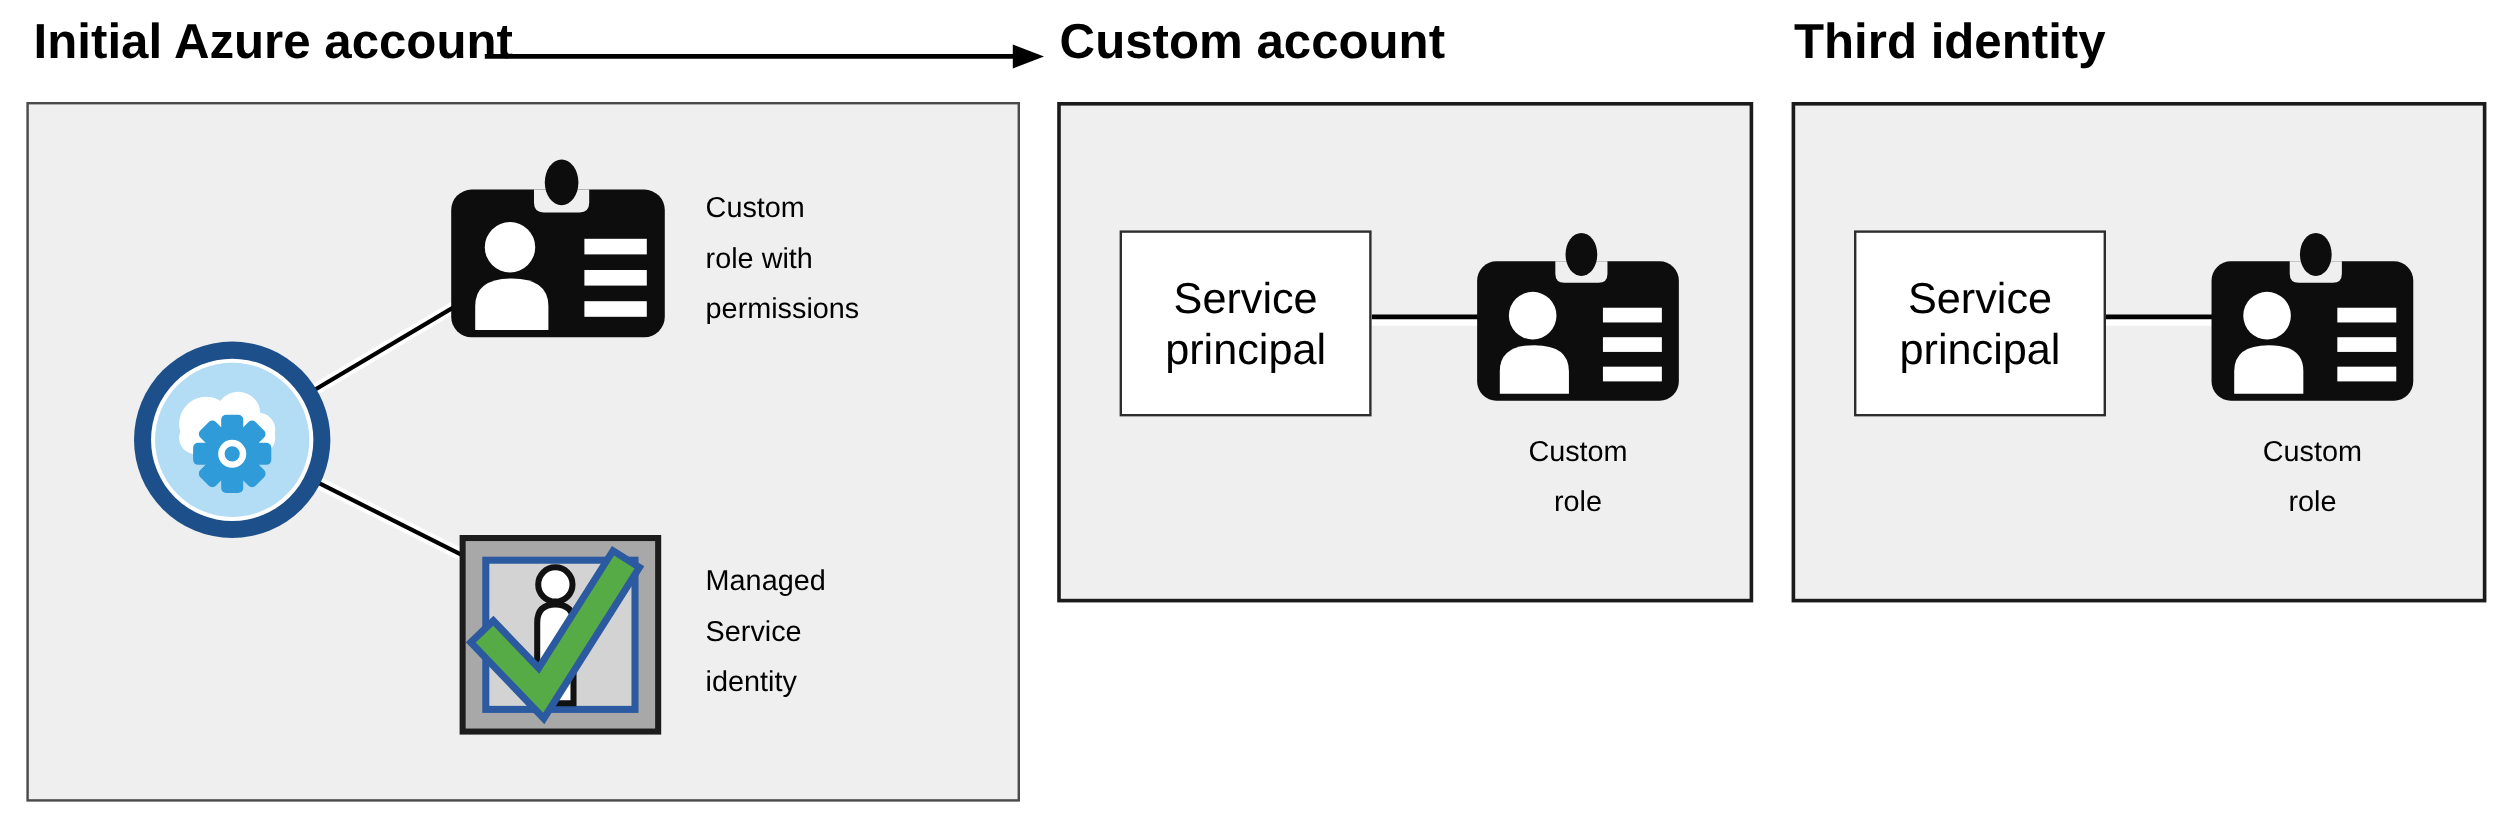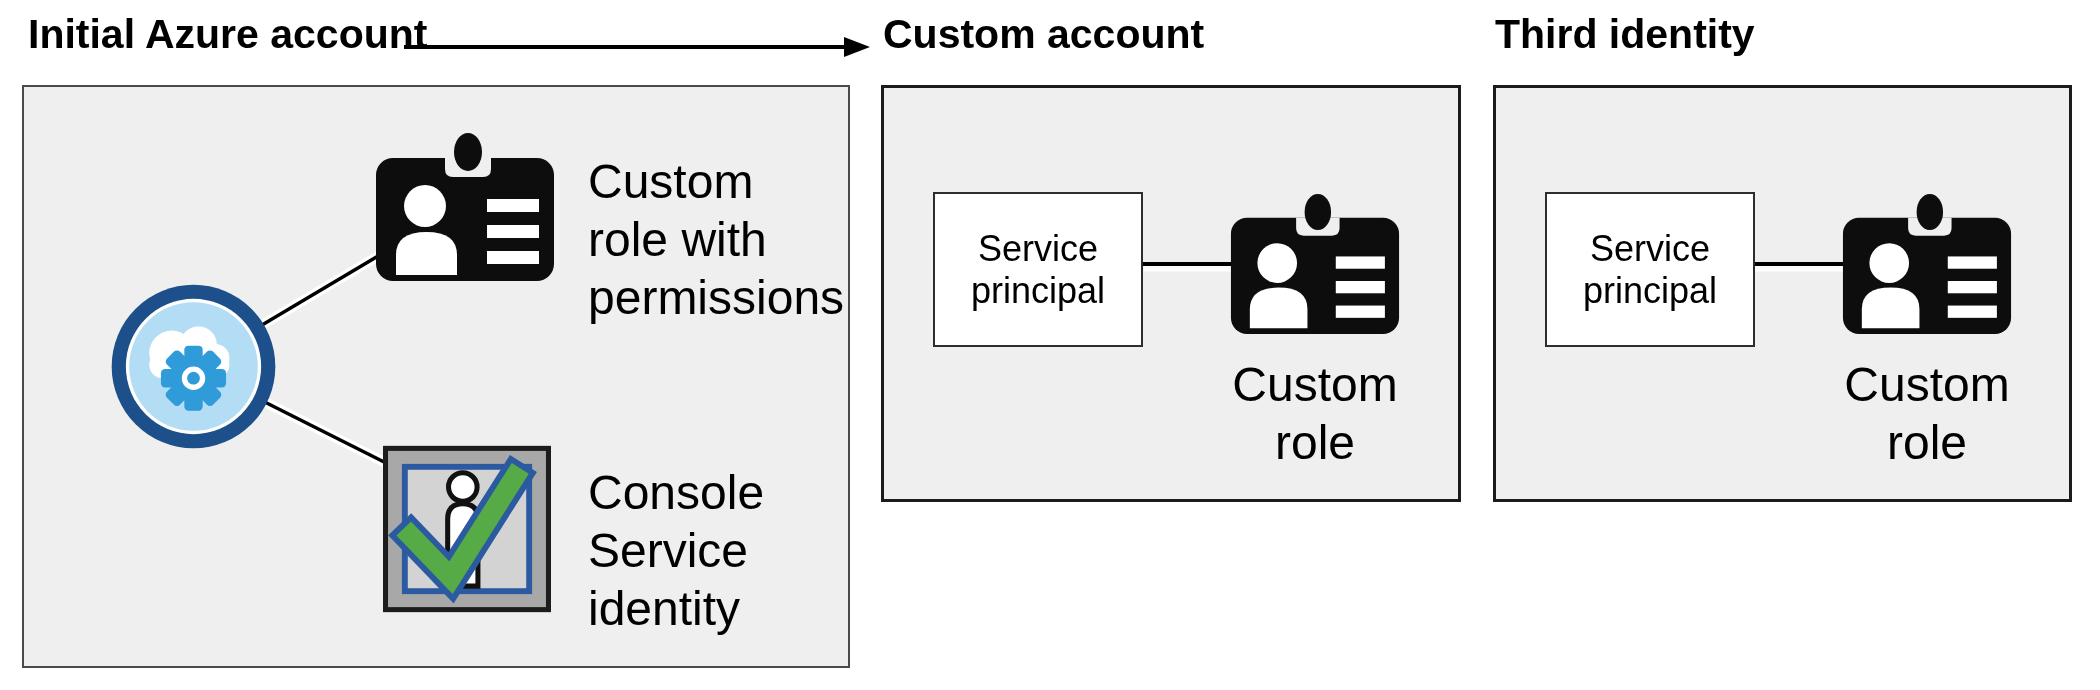--- a/index.html
+++ b/index.html
@@ -20,21 +20,21 @@
     position:absolute;
     background:#efefef;
     box-sizing:border-box;
   }
   .box-initial{border:2px solid #4a4a4a;}
   .box-plain{border:3px solid #1b1b1b;}
   .lines-layer,.arrow-layer{position:absolute;left:0;top:0;pointer-events:none;}
   .icon{position:absolute;}
   .label{
     position:absolute;
-    font-size:48px;line-height:58px;
+    font-size:24px;line-height:42px;
     white-space:pre-line;
   }
   .label-center{text-align:center;}
   .sp-box{
     position:absolute;
     width:210px;height:155px;
     background:#ffffff;
     border:2px solid #2d2d2d;
     box-sizing:border-box;
     display:flex;align-items:center;justify-content:center;
@@ -109,21 +109,21 @@
 
   <svg class="icon" style="left:382px;top:445px;" width="170" height="168" viewBox="0 0 101 100">
     <rect x="2" y="2" width="97" height="96" fill="#a8a8a8" stroke="#1c1c1c" stroke-width="3"></rect>
     <rect x="13.5" y="13" width="74" height="74" fill="#d3d3d3" stroke="#2c5aa0" stroke-width="3.5"></rect>
     <circle cx="48" cy="25" r="8.5" fill="#ffffff" stroke="#111111" stroke-width="3"></circle>
     <path d="M39 84 V44 Q39 35 48 35 Q57 35 57 44 V84 Z" fill="#ffffff" stroke="#111111" stroke-width="3"></path>
     <path d="M17 54 L41 79 L79 19" fill="none" stroke="#2c5aa0" stroke-width="19" stroke-linecap="square"></path>
     <path d="M17 54 L41 79 L79 19" fill="none" stroke="#57ab46" stroke-width="12" stroke-linecap="square"></path>
   </svg>
 
-  <div class="label" style="left:588px;top:464px;">Console
+  <div class="label" style="left:588px;top:464px;">Managed
 Service
 identity</div>
 
   <div class="sp-box" style="left:933px;top:192px;">Service
 principal</div>
 
   <svg class="icon" style="left:1230px;top:193px;" width="170" height="142" viewBox="0 0 180 150">
     <rect x="1" y="26" width="178" height="123" rx="17" fill="#0d0d0d"></rect>
     <path d="M70 26 V37 Q70 45 78 45 H108 Q116 45 116 37 V26 Z" fill="#efefef"></path>
     <ellipse cx="93" cy="20" rx="14" ry="19" fill="#0d0d0d"></ellipse>

